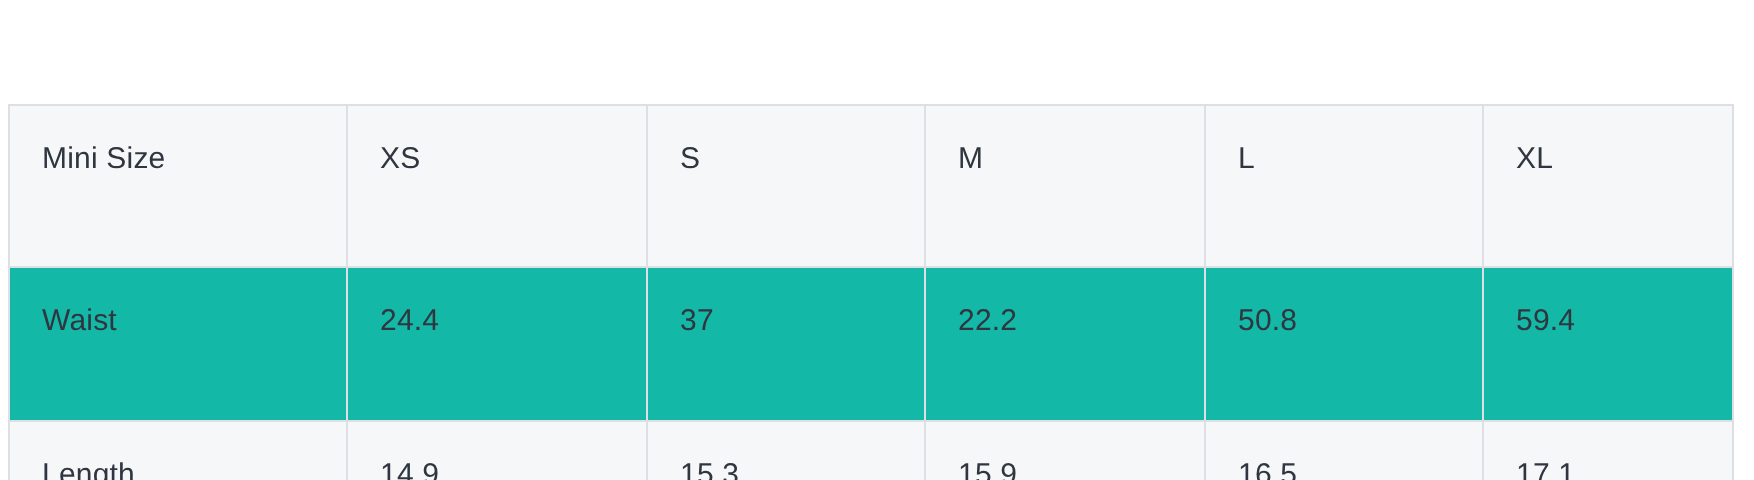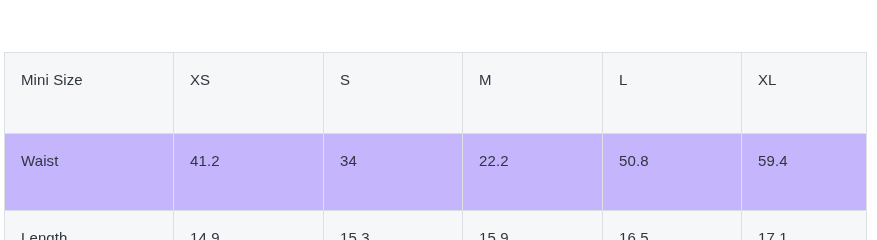--- a/index.html
+++ b/index.html
@@ -45,21 +45,21 @@
 
   
   col.c0 { width: 169px; }
   col.c1 { width: 150px; }
   col.c2 { width: 139px; }
   col.c3 { width: 140px; }
   col.c4 { width: 139px; }
   col.c5 { width: 125px; }
 
   tr.row-shaded td { background: #f6f7f9; }
-  tr.row-plain  td { background: #c4b5fd; }
+  tr.row-plain  td { background: #14b8a6; }
 
   tr.row-header td { height: 63px; }
   tr.row-body   td { height: 59px; }
   tr.row-last   td { height: 60px; }
 </style>
 </head>
 <body>
 
 <div id="size-chart-wrap">
   <table class="size-chart">
@@ -75,22 +75,22 @@
       <tr class="row-header row-shaded">
         <td>Mini Size</td>
         <td>XS</td>
         <td>S</td>
         <td>M</td>
         <td>L</td>
         <td>XL</td>
       </tr>
       <tr class="row-body row-plain">
         <td>Waist</td>
-        <td>41.2</td>
-        <td>34</td>
+        <td>24.4</td>
+        <td>37</td>
         <td>22.2</td>
         <td>50.8</td>
         <td>59.4</td>
       </tr>
       <tr class="row-last row-shaded">
         <td>Length</td>
         <td>14.9</td>
         <td>15.3</td>
         <td>15.9</td>
         <td>16.5</td>

